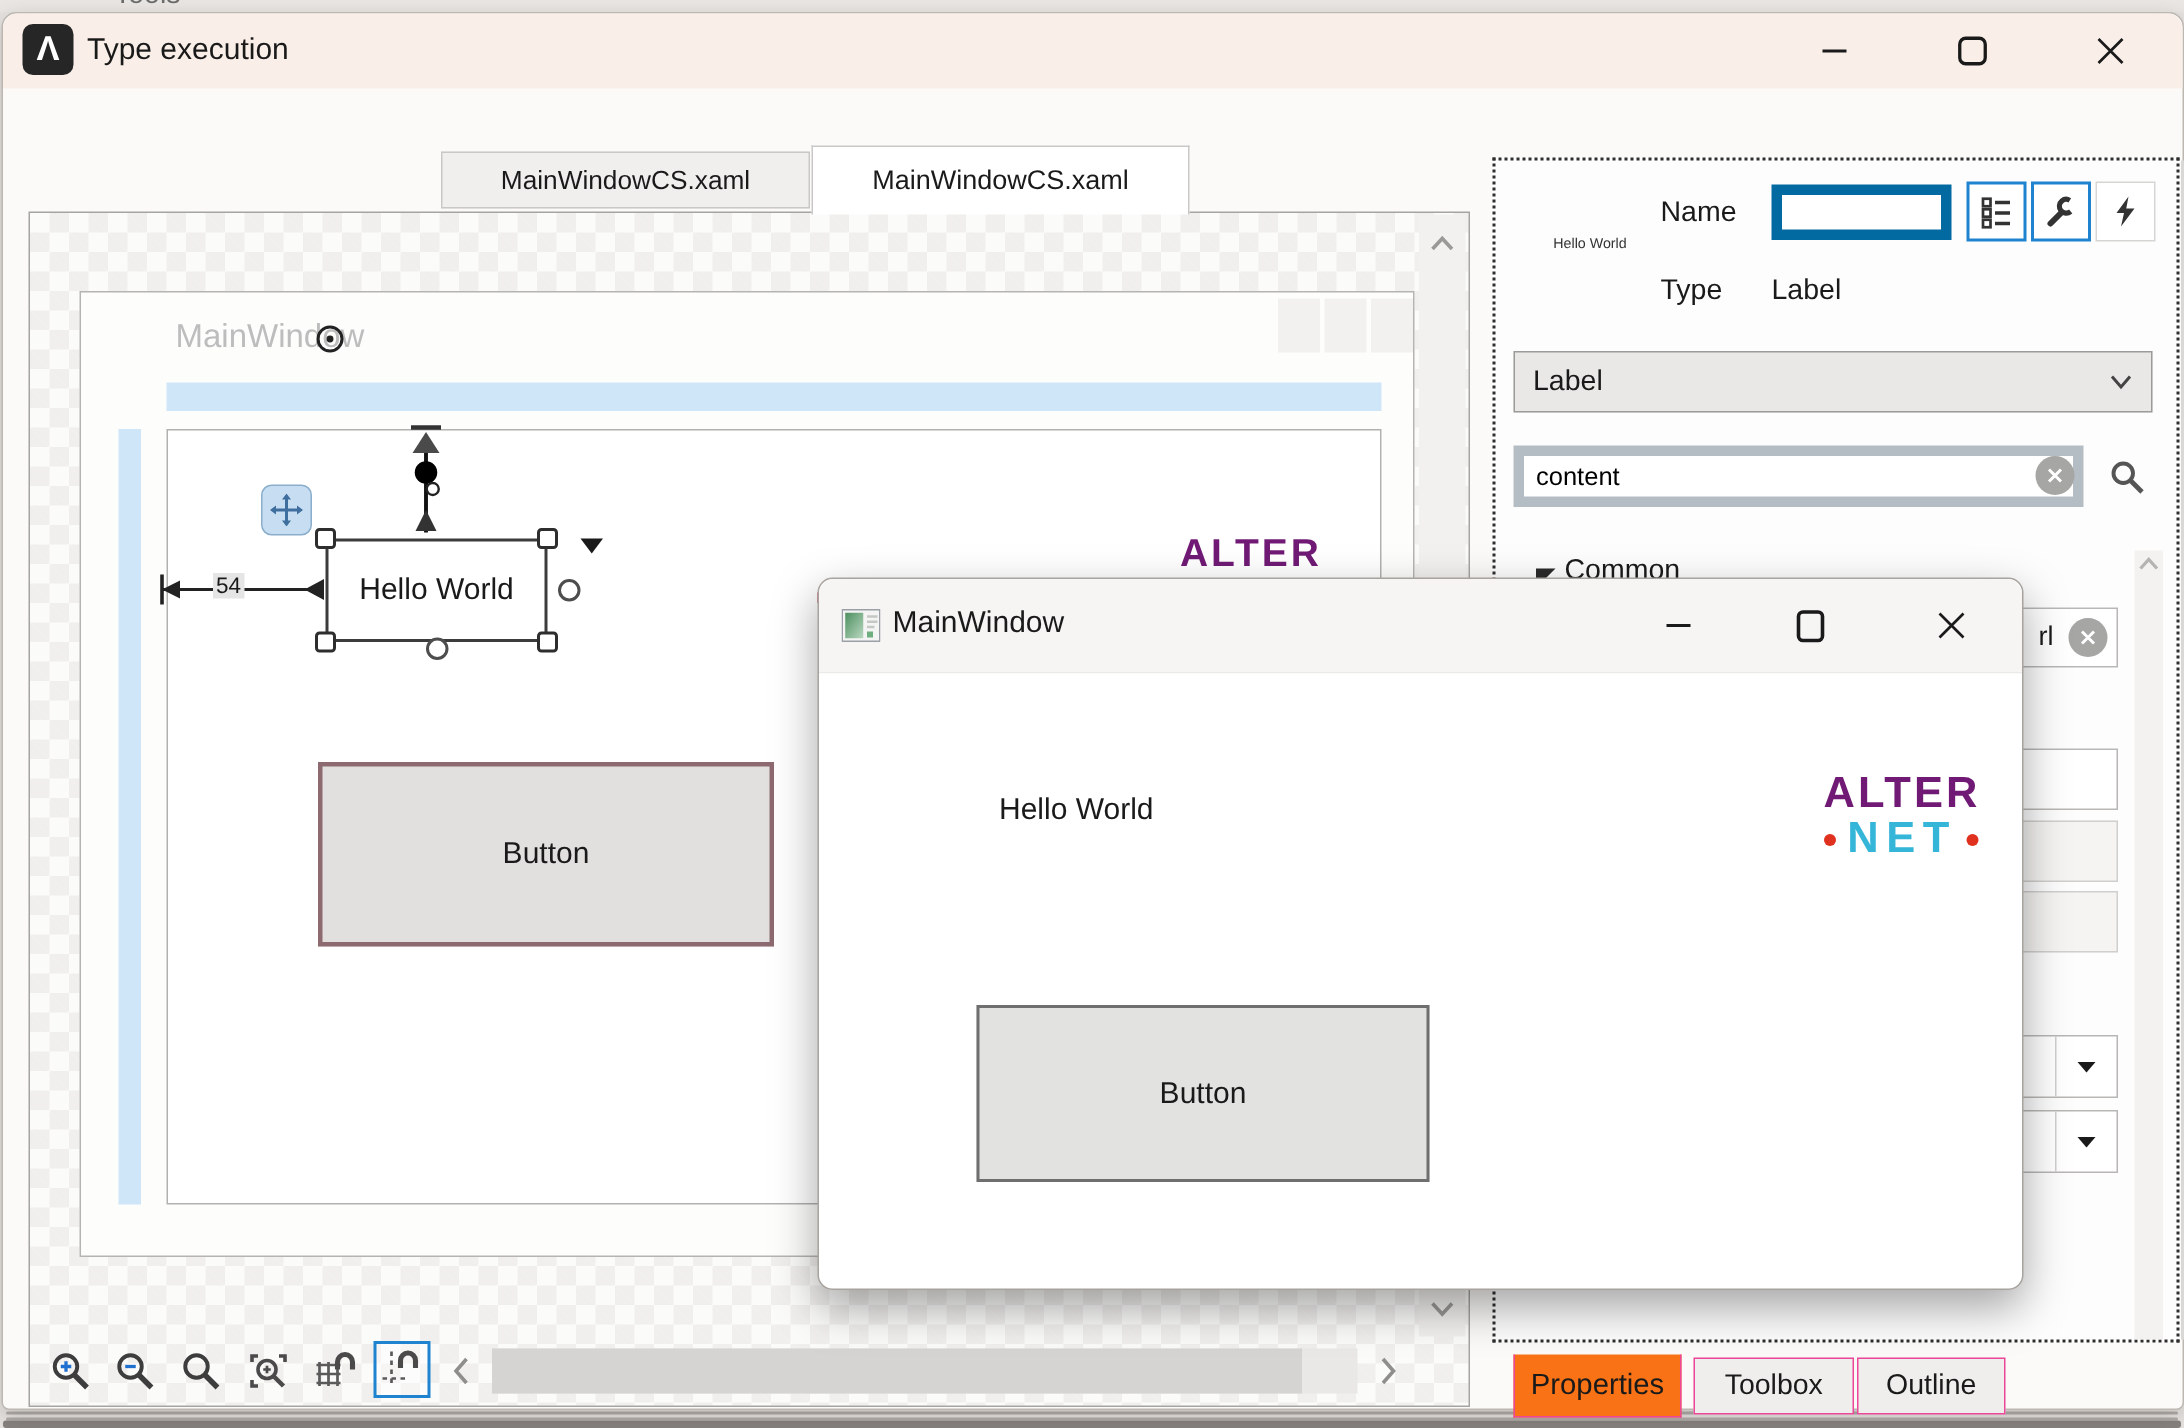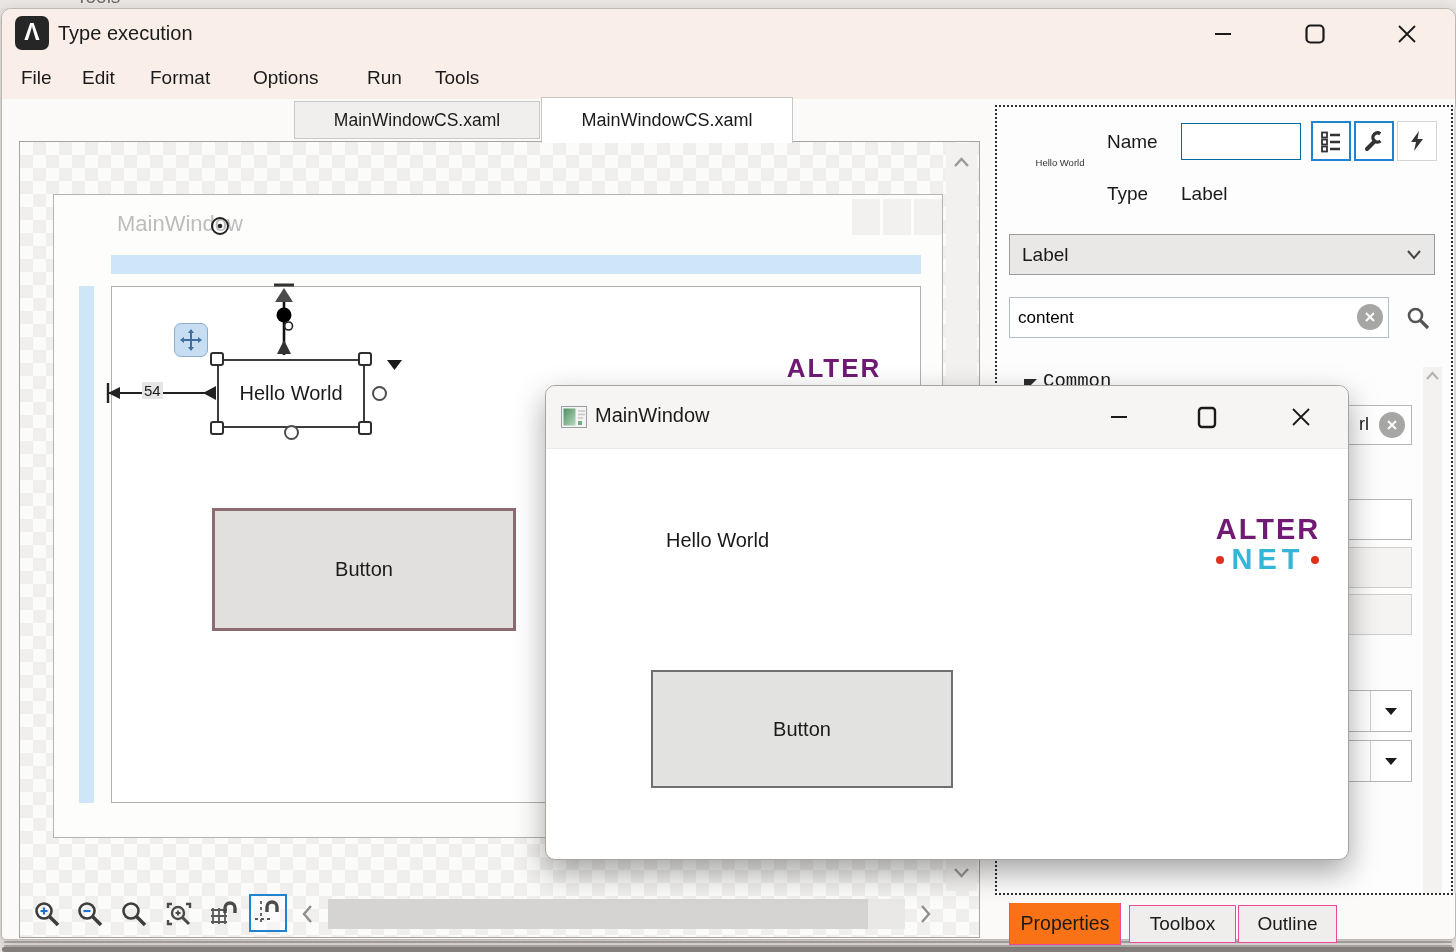--- a/index.html
+++ b/index.html
@@ -68,31 +68,31 @@
   .logo .dot.left{left:-16px;} .logo .dot.right{right:-14px;}
 
   
   #artifact-red{left:543px;top:386px;width:7px;height:7px;background:#b4001e;z-index:4;}
   #artifact-dash{left:544px;top:395px;width:0;height:125px;border-left:3px dashed #5a5a5a;z-index:4;}
 
   
   #prop-panel{left:993px;top:96px;width:458px;height:790px;background:#fdfdfd;border:2px dotted #2e2e2e;box-sizing:border-box;z-index:2;}
   #panel-edge-strip{left:1452px;top:98px;width:3px;height:786px;background:#d9d8d6;z-index:1;}
   .prop-label{font-size:19px;}
-  .prop-input{background:#fff;border:1px solid #0369a1;box-sizing:border-box;font-size:17px;padding:0 8px;
+  .prop-input{background:#fff;border:7px solid #0369a1;box-sizing:border-box;font-size:17px;padding:0 8px;
     font-family:"Liberation Sans",sans-serif;outline:none;}
   .icon-btn{width:40px;height:40px;background:#fff;border:1px solid #d6d5d3;box-sizing:border-box;
     display:flex;align-items:center;justify-content:center;}
   .icon-btn.selected{border:2px solid #1f83d0;}
   #type-select{left:12px;top:127px;width:426px;height:41px;background:#e9e8e7;border:1px solid #9c9b99;box-sizing:border-box;
     display:flex;align-items:center;font-size:19px;padding:0 12px;}
   #prop-search{left:12px;top:190px;width:380px;height:41px;}
   .clear-btn{width:26px;height:26px;border-radius:50%;background:#a6a6a5;display:flex;align-items:center;justify-content:center;}
   #section-common-tri{left:26px;top:270px;}
-  #section-common-text{left:46px;top:263px;font-size:19px;font-family:Liberation Mono, monospace;}
+  #section-common-text{left:46px;top:263px;font-size:19px;}
   .prop-field{width:231px;background:#fff;border:1px solid #b8b7b5;box-sizing:border-box;}
   .prop-field.muted{background:#f5f4f3;border-color:#d0cfcd;}
   .combo-arrow{position:absolute;right:0;top:0;width:40px;height:100%;border-left:1px solid #cfcecc;
     display:flex;align-items:center;justify-content:center;}
   #prop-vscroll{left:426px;top:260px;width:19px;height:526px;background:#f3f2f0;}
 
   .dock-tab{height:38px;top:896px;background:#efeeed;border:1px solid #ec4899;box-sizing:border-box;
     display:flex;align-items:center;justify-content:center;font-size:19px;z-index:2;}
   .dock-tab.active{top:894px;height:42px;background:#f97316;border-top:none;font-size:19.5px;}
 
@@ -134,28 +134,20 @@
             <rect x="2.5" y="2.5" width="17" height="17" rx="4" fill="none" stroke="#1a1a1a" stroke-width="2.2"></rect>
           </svg>
       </div>
       <div class="abs win-btn" style="left:1382px;">
         <svg width="22" height="22">
             <path d="M3 3 L19 19 M19 3 L3 19" stroke="#1a1a1a" stroke-width="1.8"></path>
           </svg>
       </div>
     </div>
 
-    <div class="abs" id="menubar">
-      <div class="abs menu-item" style="left:19px;">File</div>
-      <div class="abs menu-item" style="left:80px;">Edit</div>
-      <div class="abs menu-item" style="left:148px;">Format</div>
-      <div class="abs menu-item" style="left:251px;">Options</div>
-      <div class="abs menu-item" style="left:365px;">Run</div>
-      <div class="abs menu-item" style="left:433px;">Tools</div>
-    </div>
 
     <div class="abs doc-tab" style="left:292px;width:246px;">MainWindowCS.xaml</div>
     <div class="abs doc-tab active" style="left:539px;width:252px;">MainWindowCS.xaml</div>
 
     <div class="abs" id="tab-content">
 
       <div class="abs" id="designer-form">
         <div class="abs" id="designer-title">MainWindow</div>
         <div class="abs" style="left:155px;top:20px;">
           <svg width="22" height="22">

